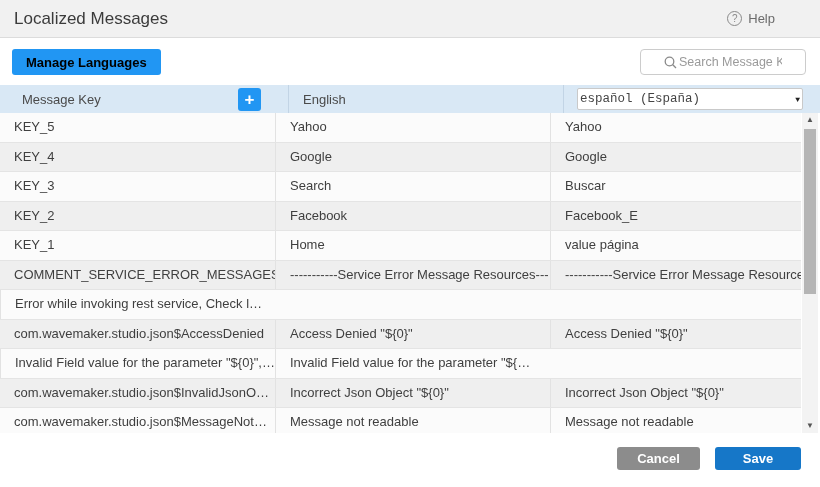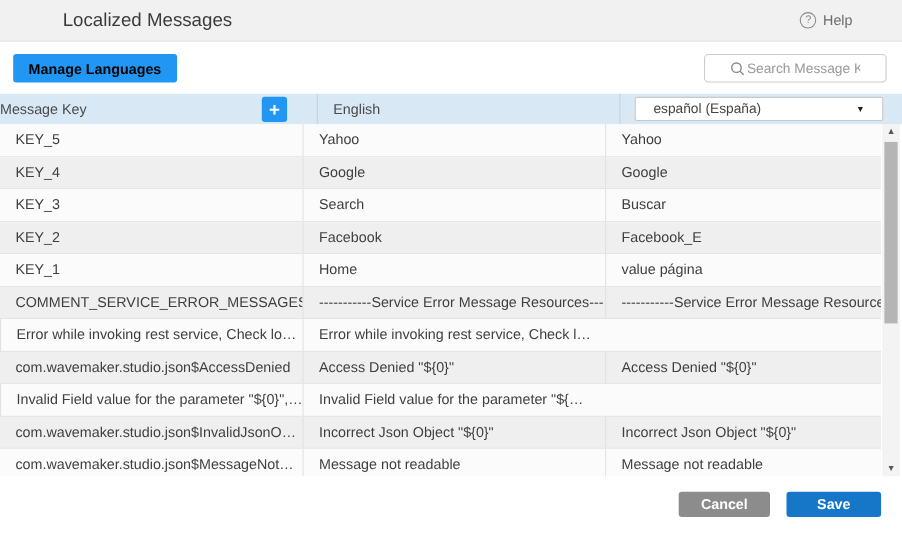--- a/index.html
+++ b/index.html
@@ -2,21 +2,21 @@
 <html><head>
 <meta charset="utf-8">
 <style>
   * { margin:0; padding:0; box-sizing:border-box; }
   body { font-family:"Liberation Sans", sans-serif; background:#fff; }
   .app { position:relative; width:820px; height:487px; background:#fff; overflow:hidden; }
 
   
   .titlebar { height:38px; background:#f1f1f1; border-bottom:1px solid #dcdcdc;
               display:flex; align-items:center; padding:0 14px; }
-  .title { font-size:17px; color:#3b3b3b;margin-left:43px; }
+  .title { font-size:17px; color:#3b3b3b; }
   .help { margin-left:auto; display:flex; align-items:center; gap:6px;
           color:#6b6b6b; font-size:13px; padding-right:31px; cursor:pointer; }
   .help-icon { width:15px; height:15px; border:1px solid #8a8a8a; border-radius:50%;
                display:flex; align-items:center; justify-content:center;
                font-size:10px; color:#8a8a8a; }
 
   
   .toolbar { position:relative; height:47px; background:#fff; }
   .btn-manage { position:absolute; left:12px; top:11px; height:26px; padding:0 14px;
                 background:#2196f3; color:#000000; border:none; border-radius:3px;
@@ -24,31 +24,31 @@
   .search { position:absolute; right:14px; top:11px; width:166px; height:26px;
             border:1px solid #cccccc; border-radius:4px; background:#fff;
             display:flex; align-items:center; padding:0 23px; gap:2px; }
   .search input { border:none; outline:none; flex:1; font-size:12.5px; min-width:0;
                   font-family:inherit; color:#444; background:transparent; }
   .search input::placeholder { color:#9a9a9a; }
   .search svg { flex:none; }
 
   
   .thead { display:flex; height:28px; background:#d9e8f5; font-size:13px; color:#4a4a4a; }
-  .thead .hcol1 { width:275px; display:flex; align-items:center; padding-left:0; position:relative; }
+  .thead .hcol1 { width:275px; display:flex; align-items:center; padding-left:22px; position:relative; }
   .thead .hcol2 { width:275px; display:flex; align-items:center; padding-left:14px;
                   border-left:1px solid #c2d4e5;margin-left:13px; }
   .thead .hcol3 { flex:1; display:flex; align-items:center; padding:0 17px 0 13px;
                   border-left:1px solid #c2d4e5; }
   .btn-add { position:absolute; right:14px; top:3px; width:23px; height:23px;
              background:#2196f3; color:#fff; border:none; border-radius:3px;
              font-size:17px; line-height:21px; font-weight:bold; cursor:pointer; }
   .lang-select { flex:1; height:22px; background:#fff; border:1px solid #c9c9c9;
-                 border-radius:2px; display:flex; align-items:center; padding:0 16px;
-                 font-size:12.5px; color:#444; cursor:pointer; }
+                 border-radius:2px; display:flex; align-items:center; padding:0 2px;
+                 font-size:12.5px; color:#444; cursor:pointer;font-family:Liberation Mono, monospace; }
   .lang-select .caret { margin-left:auto; font-size:8px; color:#222; }
 
   
   .tbody { position:absolute; top:113px; left:0; width:801px; height:320px; overflow:hidden; }
   .row { display:flex; height:29.5px; border-bottom:1px solid #e4e4e4; }
   .row:nth-child(odd)  { background:#fbfbfb; }
   .row:nth-child(even) { background:#efefef; }
   .cell { line-height:28.5px; padding:0 14px; font-size:13px; color:#3f3f3f;
           overflow:hidden; white-space:nowrap; }
   .cell.key     { width:275px; }
@@ -136,21 +136,20 @@
         <div class="cell key">KEY_1</div>
         <div class="cell english">Home</div>
         <div class="cell spanish">value página</div>
       </div>
       <div class="row">
         <div class="cell key">COMMENT_SERVICE_ERROR_MESSAGES</div>
         <div class="cell english">-----------Service Error Message Resources---…</div>
         <div class="cell spanish">-----------Service Error Message Resource…</div>
       </div>
       <div class="row">
-        <div class="cell english">Error while invoking rest service, Check lo…</div>
         <div class="cell spanish">Error while invoking rest service, Check l…</div>
       </div>
       <div class="row">
         <div class="cell key">com.wavemaker.studio.json$AccessDenied</div>
         <div class="cell english">Access Denied "${0}"</div>
         <div class="cell spanish">Access Denied "${0}"</div>
       </div>
       <div class="row">
         <div class="cell english">Invalid Field value for the parameter "${0}",…</div>
         <div class="cell spanish">Invalid Field value for the parameter "${…</div>

